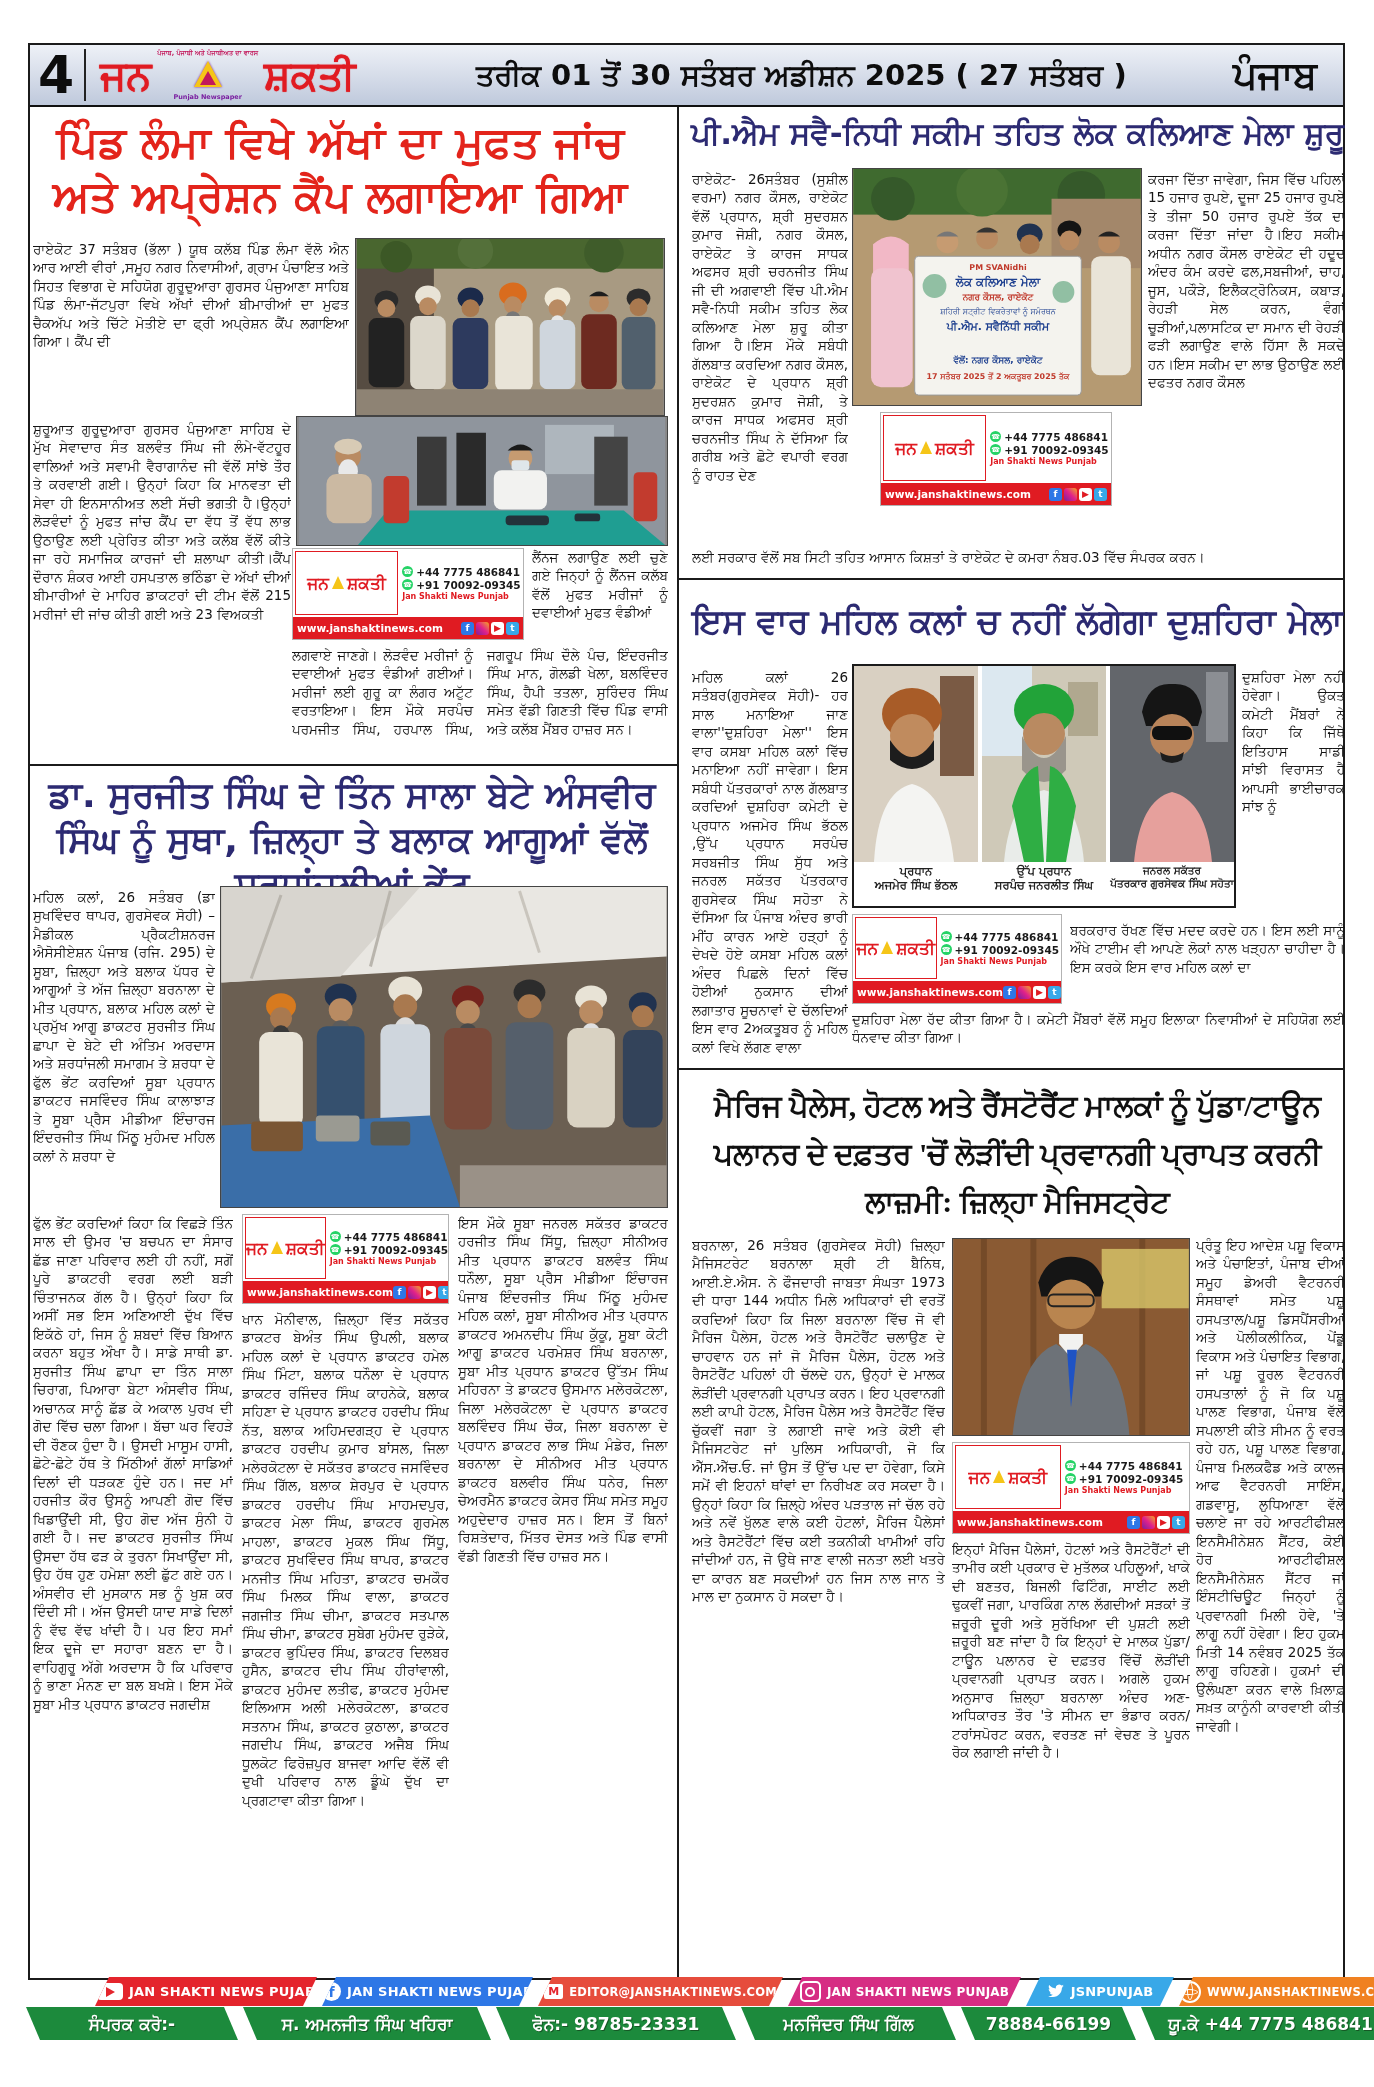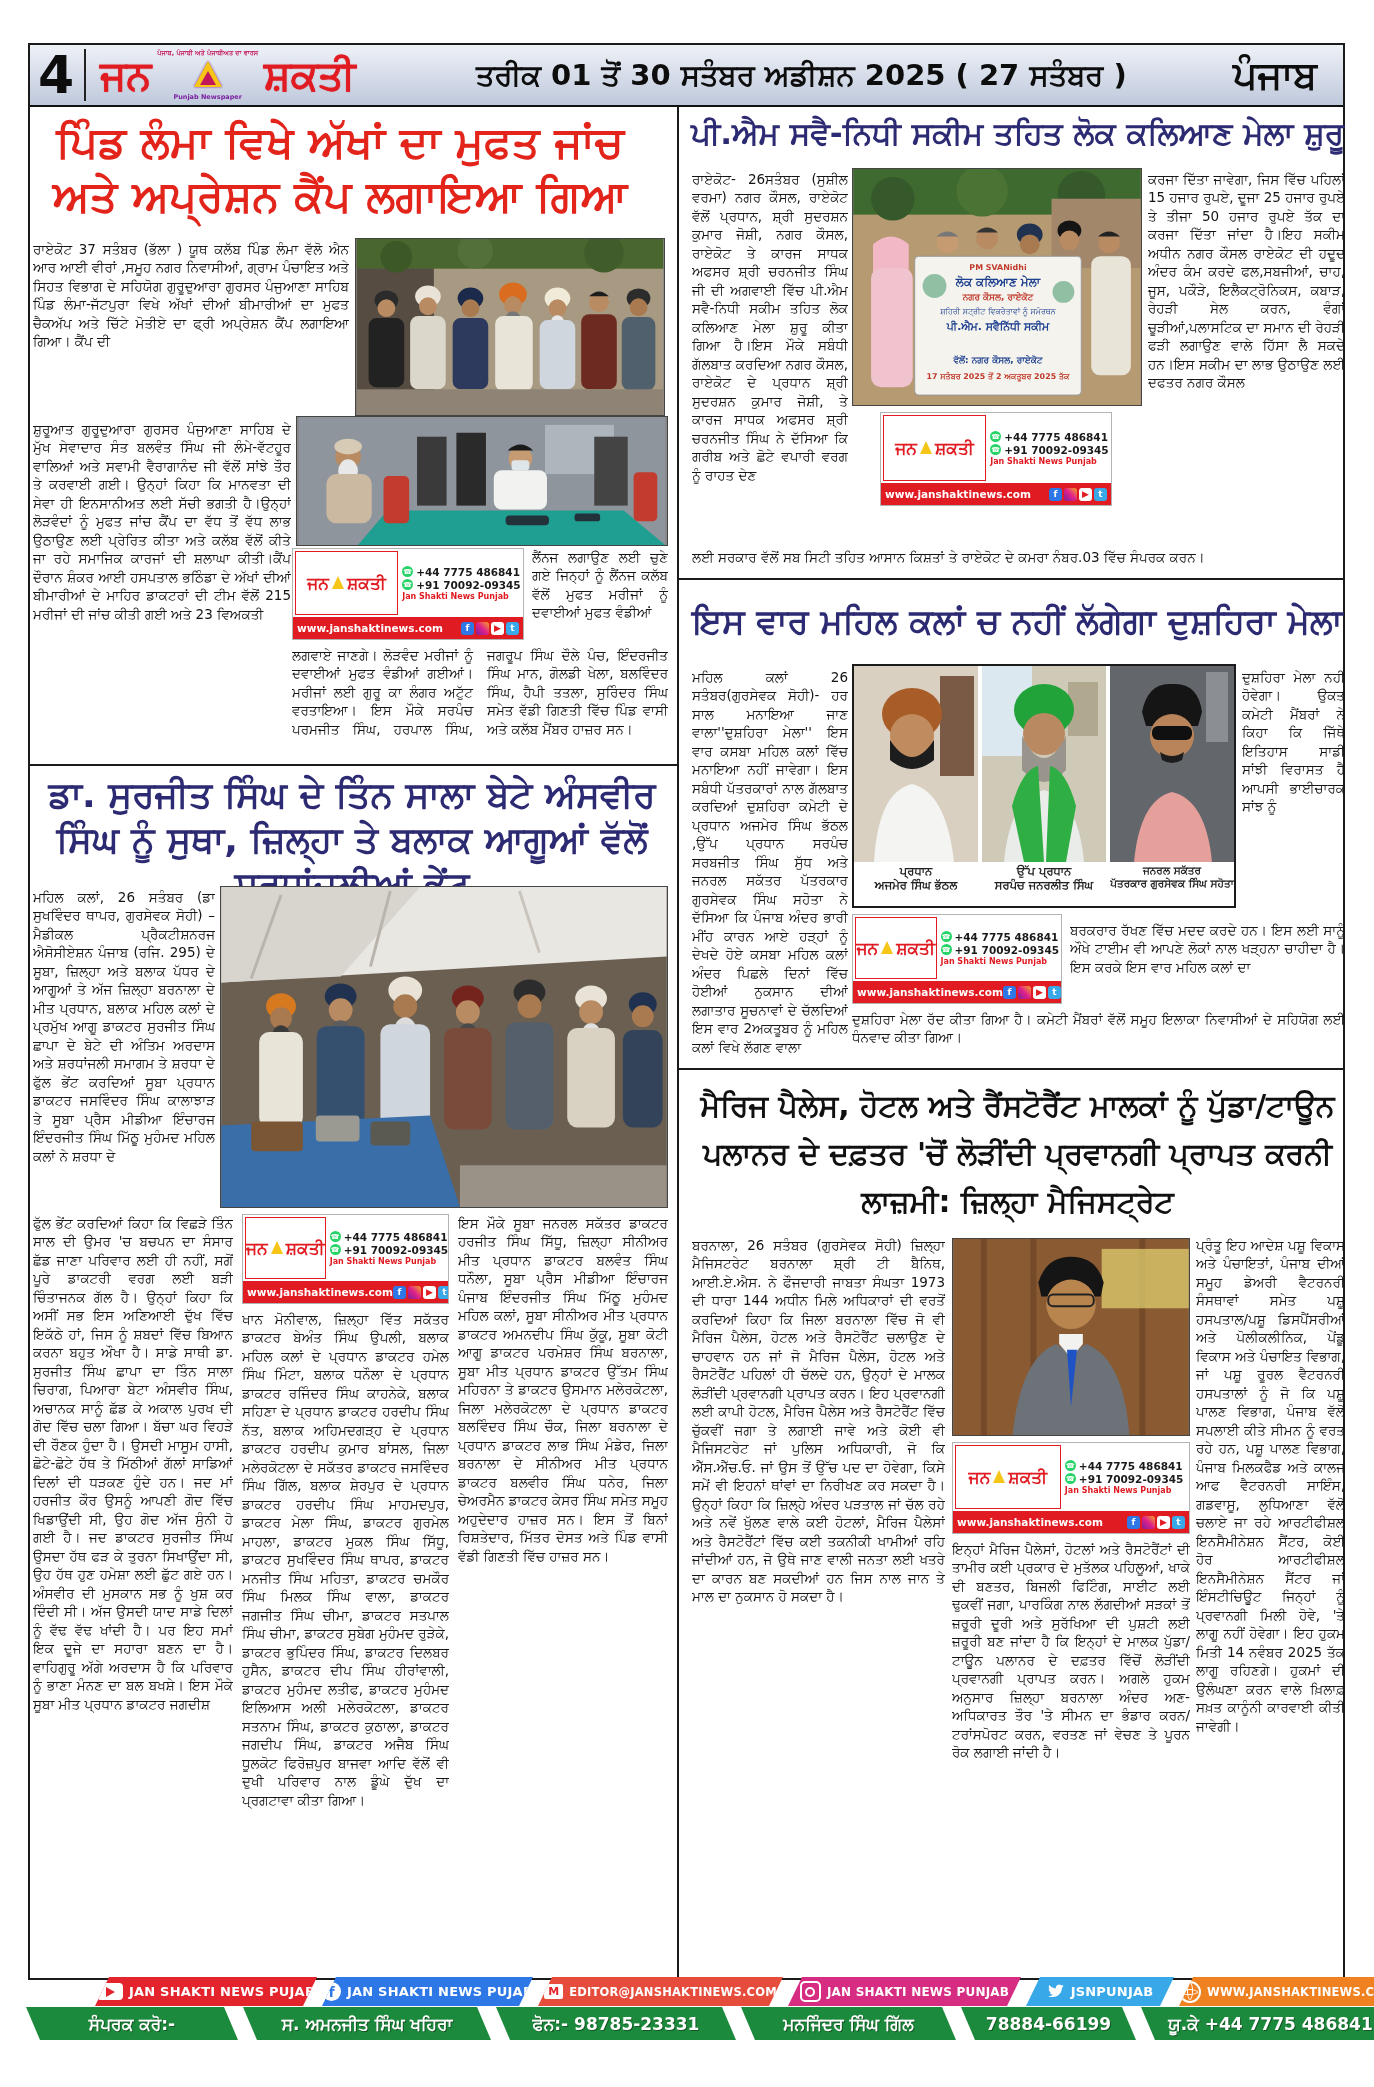--- a/index.html
+++ b/index.html
@@ -24,21 +24,21 @@
       border-right:8px solid transparent;border-bottom:14px solid #c2185b;}
   .logo-col{display:flex;flex-direction:column;align-items:center;}
   .logo-tag{font-size:6.5px;color:#c2185b;font-weight:bold;white-space:nowrap;}
   .logo-sub{font-size:6.5px;color:#7a1fa0;font-weight:bold;white-space:nowrap;}
   #hdr-date{flex:1;text-align:center;font-size:29px;font-weight:bold;color:#0d0d0d;}
   #hdr-region{font-size:38px;font-weight:bold;color:#0d0d0d;padding-right:26px;}
   
   .hl{text-align:center;font-weight:bold;line-height:1.25;}
   .hl-red{color:#e3241b;font-size:43px;}
   .hl-navy{color:#2c2a72;text-align:center;}
-  .hl-black{color:#101010;}
+  .hl-black{color:#101010;font-family:Liberation Serif, serif;}
   
   .txt{font-size:13.5px;line-height:1.37;text-align:justify;color:#141414;font-weight:500;overflow:hidden;}
   .cols2{column-count:2;column-gap:14px;}
   
   .photo{border:1px solid #444;box-sizing:border-box;overflow:hidden;background:#888;}
   
   .promo{border:1.5px solid #b3b3b3;box-sizing:border-box;background:#fff;display:flex;flex-direction:column;overflow:hidden;}
   .promo-main{flex:1;display:flex;align-items:stretch;}
   .promo-logo{width:44%;border:1.5px solid #e01b22;margin:2px;display:flex;align-items:center;justify-content:center;gap:2px;}
   .promo-logo .pl-txt{color:#e01b22;font-weight:bold;font-size:17px;}

